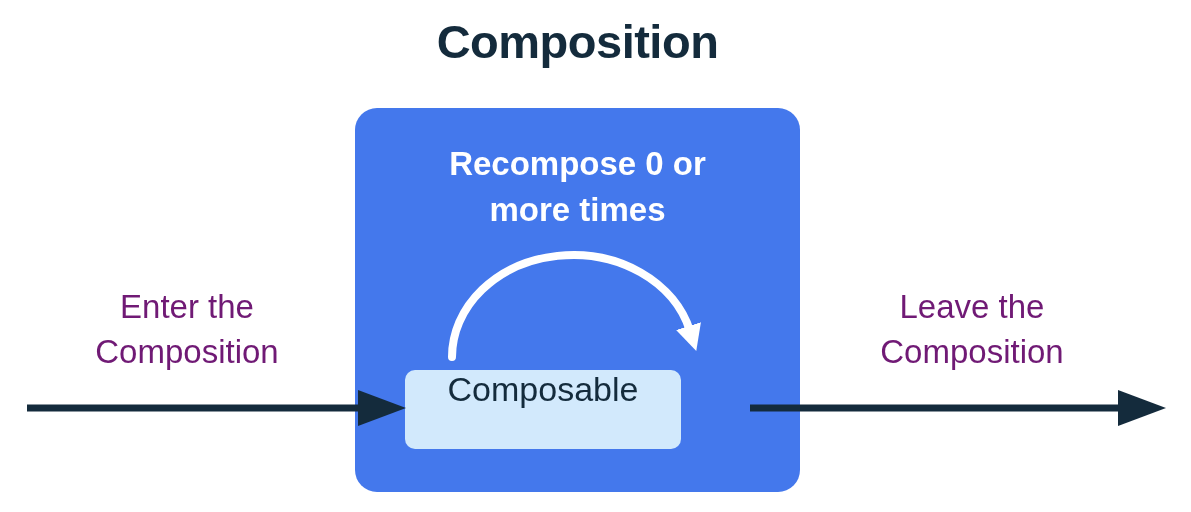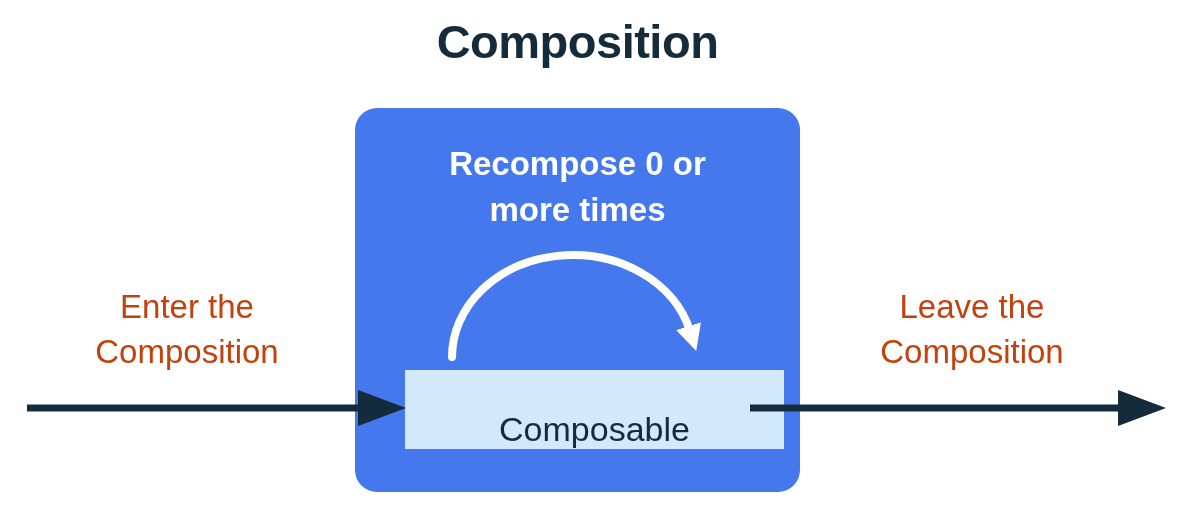--- a/index.html
+++ b/index.html
@@ -45,42 +45,42 @@
     font-size: 33px;
     line-height: 46px;
     font-weight: 700;
     color: #ffffff;
     white-space: pre-line;
   }
   .composable-box {
     position: absolute;
     left: 405px;
     top: 370px;
-    width: 379px;
+    width: 276px;
     height: 79px;
     background: #d2e9fc;
-    border-radius: 0;
+    border-radius: 10px;
     display: flex;
-    align-items: flex-end;
+    align-items: flex-start;
     justify-content: center;
   }
   .composable-box span {
     font-size: 34px;
     font-weight: 400;
     color: #142b3c;
   }
   .side-label {
     position: absolute;
     top: 284px;
     width: 300px;
     text-align: center;
     font-size: 33px;
     line-height: 45px;
     font-weight: 400;
-    color: #c2410c;
+    color: #701a75;
     white-space: pre-line;
   }
   .enter-label { left: 37px; }
   .leave-label { left: 822px; }
   .arrows {
     position: absolute;
     left: 0;
     top: 0;
     pointer-events: none;
   }

